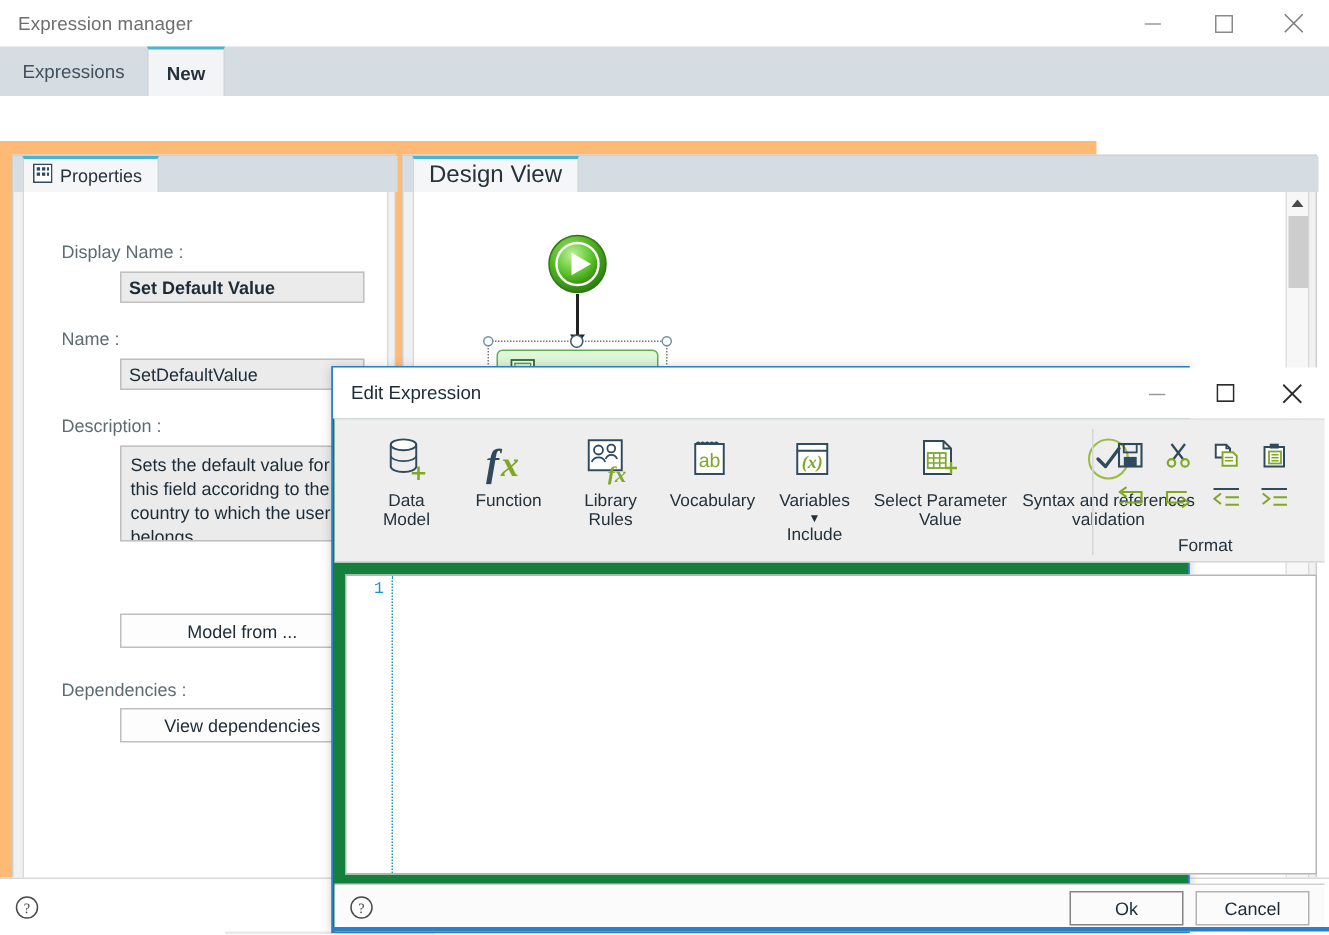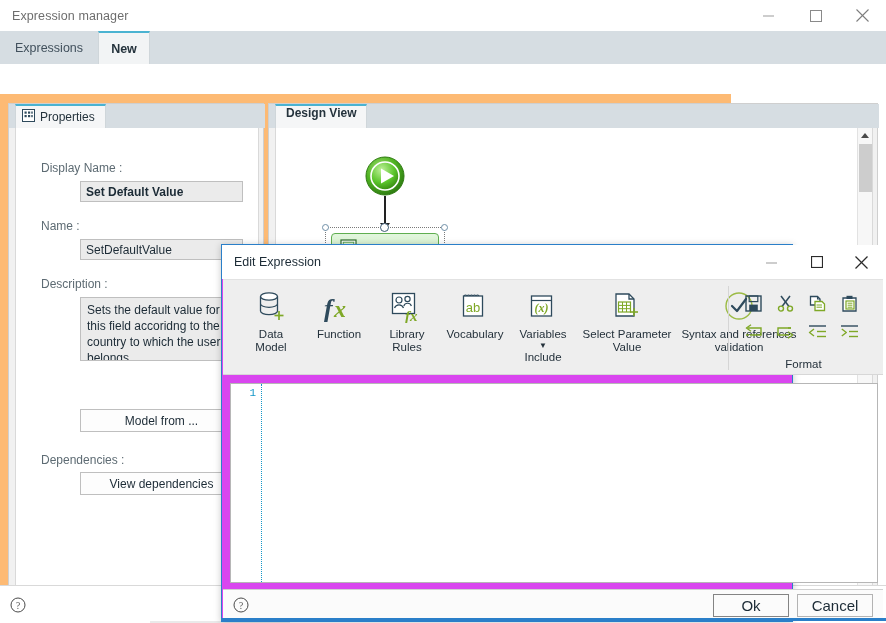--- a/index.html
+++ b/index.html
@@ -146,22 +146,22 @@
     position: absolute; left: 0; top: 0; width: 610px; height: 24px;
     background: #d6dde2;
   }
   .design-tab {
     position: absolute; left: 6px; top: 0; height: 24px;
     background: #f5f6f7;
     border-top: 2px solid #4ab3d1;
     border-left: 1px solid #cfd6da;
     border-right: 1px solid #cfd6da;
     padding: 0 10px;
-    display: flex; 
-    font-size: 12px; color: #25333d; font-weight: bold;
+    display: flex; align-items: center;
+    font-size: 16px; color: #25333d;
   }
   .canvas {
     position: absolute; left: 6px; top: 24px; width: 598px; height: 477px;
     background: #ffffff;
     border: 1px solid #d9d9d9;
     border-top: none;
     overflow: hidden;
   }
   .vscroll {
     position: absolute; right: 0; top: 0; width: 15px; height: 100%;
@@ -210,21 +210,21 @@
     background: #ffffff; border: 1px solid #6f8fa8;
   }
   .conn-dot {
     position: absolute; width: 9px; height: 9px; border-radius: 50%;
     background: #ffffff; border: 1.5px solid #3c5b74;
   }
 
   
   .dialog {
     position: absolute; left: 221px; top: 244px; width: 572px; height: 378px;
-    background: #d946ef;
+    background: #15803d;
     border: 1px solid #2a7fc9;
     box-shadow: 0 1px 7px rgba(0,0,0,.22);
   }
   .dlg-titlebar {
     position: absolute; left: 0; top: 0; width: 662px; height: 34px;
     background: #ffffff;
     display: flex; align-items: center;
   }
   .dlg-title {
     margin-left: 12px; font-size: 12.5px; color: #1c2b36;
@@ -304,21 +304,21 @@
     background: #fbfbfb;
   }
   .help-ico {
     position: absolute; left: 10px; top: 7px;
     width: 16px; height: 16px;
   }
   .dlg-btnrow { position: absolute; right: 10px; top: 4px; display: flex; gap: 8px; }
   .dlg-action {
     width: 76px; height: 23px;
     background: #fbfbfb; border: 1px solid #b3b3b3;
-    font-size: 15px; color: #1c2b36;
+    font-size: 12px; color: #1c2b36;
     display: flex; align-items: center; justify-content: center;
   }
   .dlg-action.primary { border: 1px solid #848484; }
   .dlg-bottomline {
     position: absolute; left: 0; bottom: 0; width: 664px; height: 3px;
     background: #2a7fc9;
   }
 
   
   .statusbar {

